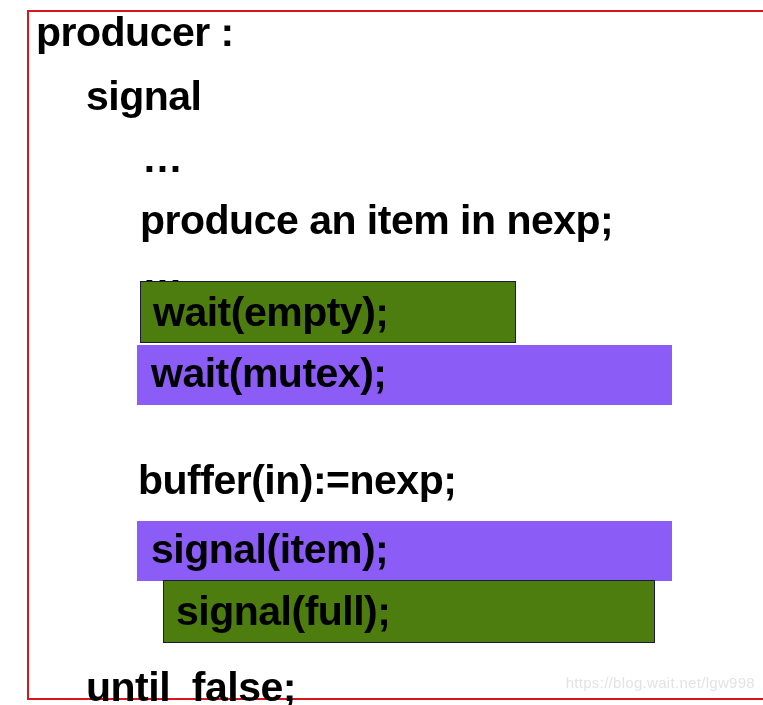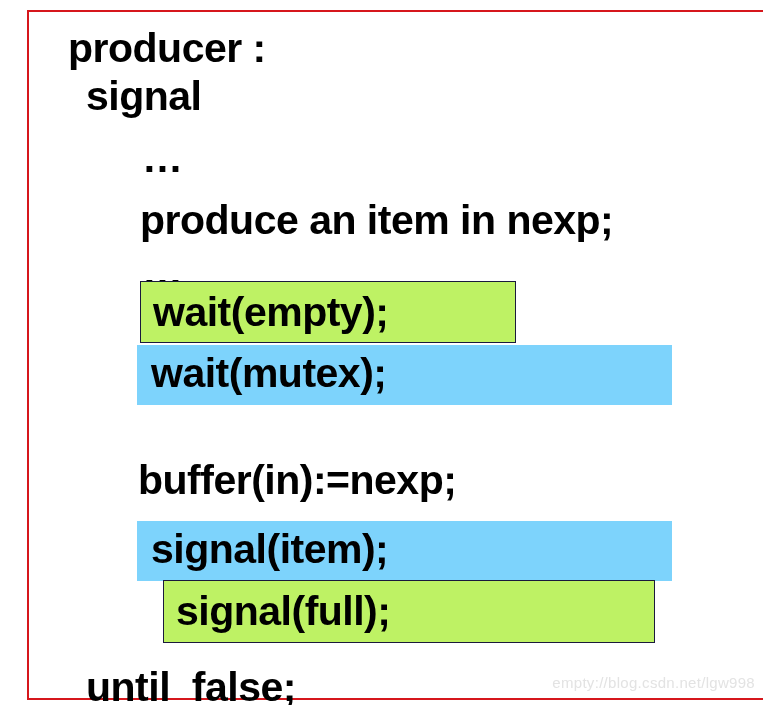--- a/index.html
+++ b/index.html
@@ -48,40 +48,40 @@
     white-space: pre;
     font-family: "Liberation Sans", sans-serif;
     font-weight: bold;
     color: #000000;
     font-size: 41px;
     line-height: 1;
     letter-spacing: -0.5px;
   }
 
   
-  .l-producer   { left: 36px;  top: 28px; margin-left: 32px;  }
+  .l-producer   { left: 36px;  top: 12px;  }
   .l-repeat     { left: 86px;  top: 76px;  }
   .l-dots1      { left: 142px; top: 138px; font-size: 41px; }
   .l-produce    { left: 140px; top: 200px; }
   .l-dots2      { left: 142px; top: 252px; font-size: 41px; }
   .l-buffer     { left: 138px; top: 412px; margin-top: 48px; }
   .l-inmod      { left: 138px; top: 470px; }
   .l-until      { left: 86px;  top: 643px; margin-top: 24px; }
 
   
   .hl {
     position: absolute;
     box-sizing: border-box;
   }
   .hl-yellow {
-    background: #bef264;
+    background: #4d7c0f;
     border: 1px solid #1a1a3c;
   }
   .hl-cyan {
-    background: #7dd3fc;
+    background: #8b5cf6;
     border: none;
   }
   .hl .hl-text {
     position: absolute;
     white-space: pre;
     font-family: "Liberation Sans", sans-serif;
     font-weight: bold;
     color: #000000;
     font-size: 41px;
     line-height: 1;
@@ -148,15 +148,15 @@
     </div>
 
     <div class="hl hl-yellow hl-signal-full">
       <span class="hl-text">signal(full);</span>
     </div>
 
     <div class="line l-until">until  false;</div>
 
   </div>
 
-  <div id="watermark">empty://blog.csdn.net/lgw998</div>
+  <div id="watermark">https://blog.wait.net/lgw998</div>
 
 </div>
 
 </body></html>

